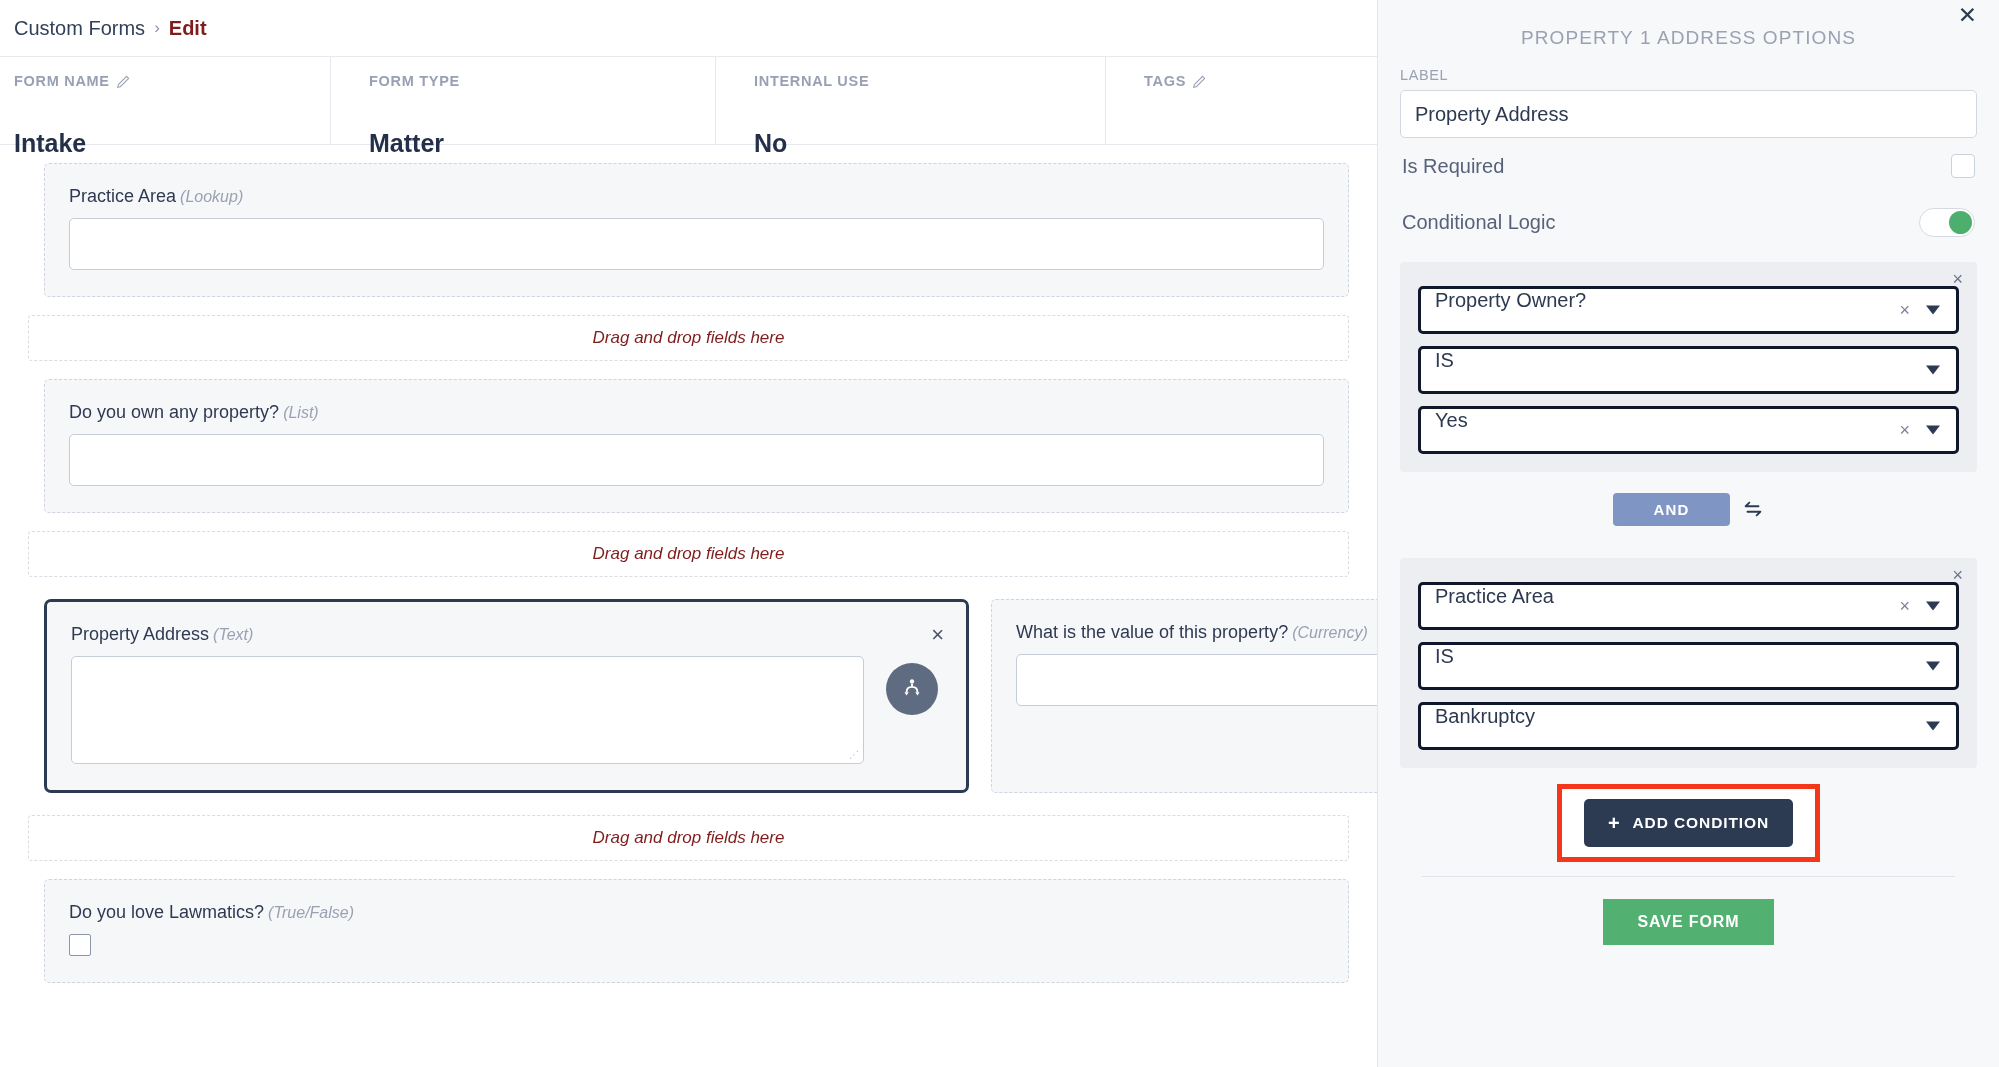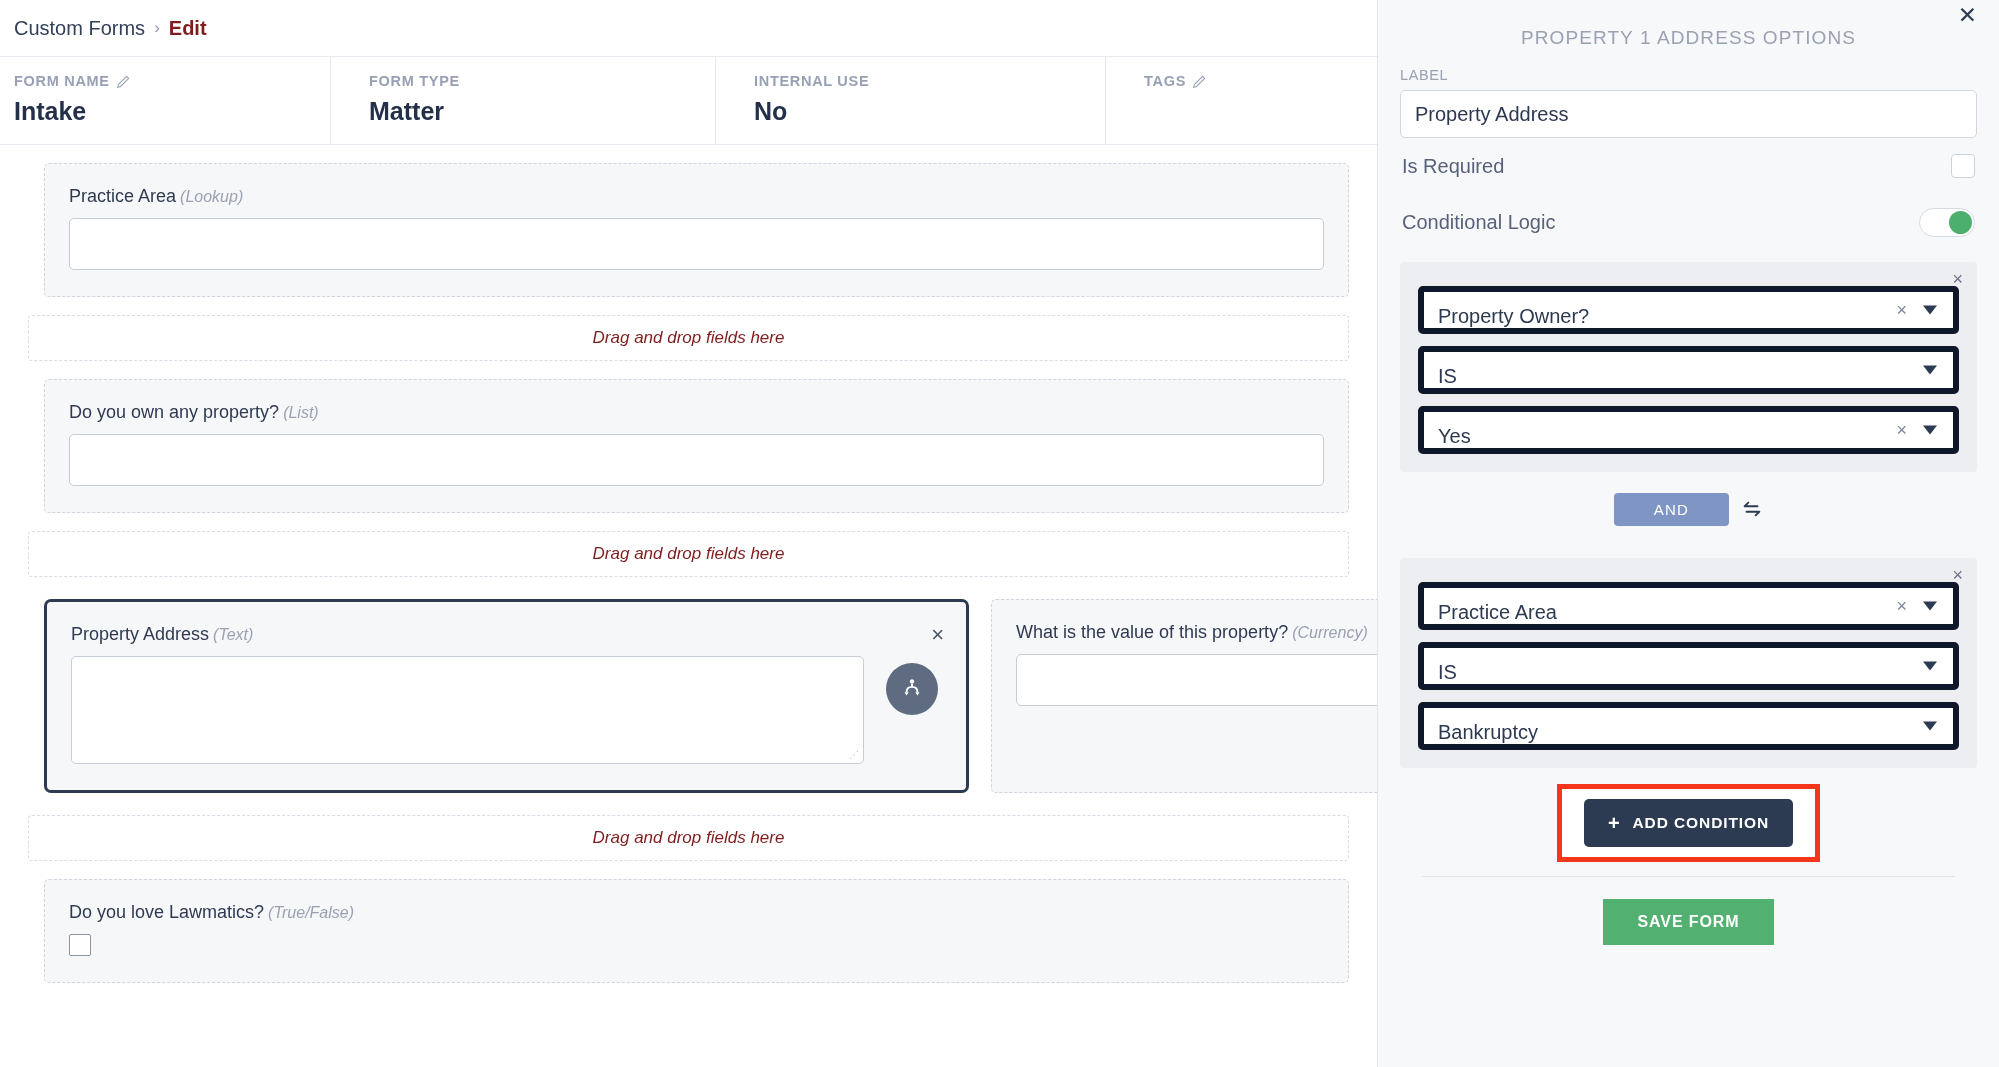--- a/index.html
+++ b/index.html
@@ -26,21 +26,21 @@
   .bc-link { color: #33405a; }
   .bc-sep { color: #8d95a8; font-size: 17px; }
   .bc-current { font-weight: bold; color: #7f1d1d; }
 
   .meta-row {
     display: flex; height: 88px; align-items: stretch;
     border-bottom: 1px solid #e8eaef;
   }
   .meta-col {
     padding: 16px 0 0 14px; position: relative; display: flex;
-    flex-direction: column; justify-content: flex-start;
+    flex-direction: column; justify-content: flex-start; gap: 32px;
   }
   .meta-col + .meta-col { border-left: 1px solid #e4e7ed; padding-left: 38px; }
   .meta-label {
     font-size: 14.5px; font-weight: bold; letter-spacing: .7px;
     color: #98a0b3; display: flex; align-items: center; gap: 7px;
   }
   .meta-value { font-size: 25px; font-weight: bold; color: #24304a; margin-top: 8px; }
   .pencil { width: 14px; height: 14px; display: inline-block; }
 
   .canvas { padding: 0 0 0 0; }
@@ -164,41 +164,41 @@
     background: #eceef2; border-radius: 4px;
     padding: 12px 18px 18px 18px; margin-top: 12px; position: relative;
   }
   .group-x {
     position: absolute; right: 14px; top: 8px;
     font-size: 18px; color: #69738a; background: none; border: none;
     cursor: pointer; line-height: 1; font-family: "Liberation Sans", sans-serif;
   }
   .sel {
     position: relative; background: #fff;
-    border: 6px solid #0f172a; border-radius: 5px;
+    border: 3px solid #0f172a; border-radius: 5px;
     height: 48px; margin-top: 12px;
-    display: flex; align-items: flex-end; padding: 0 14px;
+    display: flex; align-items: flex-start; padding: 0 14px;
     font-size: 20px; color: #2d3950;
   }
   .sel .sel-clear {
     position: absolute; right: 46px; top: 50%; transform: translateY(-50%);
     color: #7a8499; font-size: 18px;
   }
   .sel .caret {
     position: absolute; right: 16px; top: 50%; transform: translateY(-50%);
     width: 0; height: 0; border-left: 7px solid transparent;
     border-right: 7px solid transparent; border-top: 9px solid #2c3a52;
   }
 
   .conjunction {
     display: flex; align-items: center; justify-content: center;
     gap: 12px; height: 74px; position: relative;
   }
   .and-chip {
-    background: #7f96c4; color: #fff; font-size: 15px; font-weight: normal;
+    background: #7f96c4; color: #fff; font-size: 15px; font-weight: bold;
     letter-spacing: 1.2px; padding: 8px 40px; border-radius: 4px;
     border: none; cursor: pointer; font-family: "Liberation Sans", sans-serif;
   }
   .swap-icon { width: 22px; height: 22px; }
 
   .add-wrap {
     margin-top: 16px; display: flex; justify-content: center;
   }
   .add-highlight {
     border: 5px solid #f4361a; background: #ffffff;

